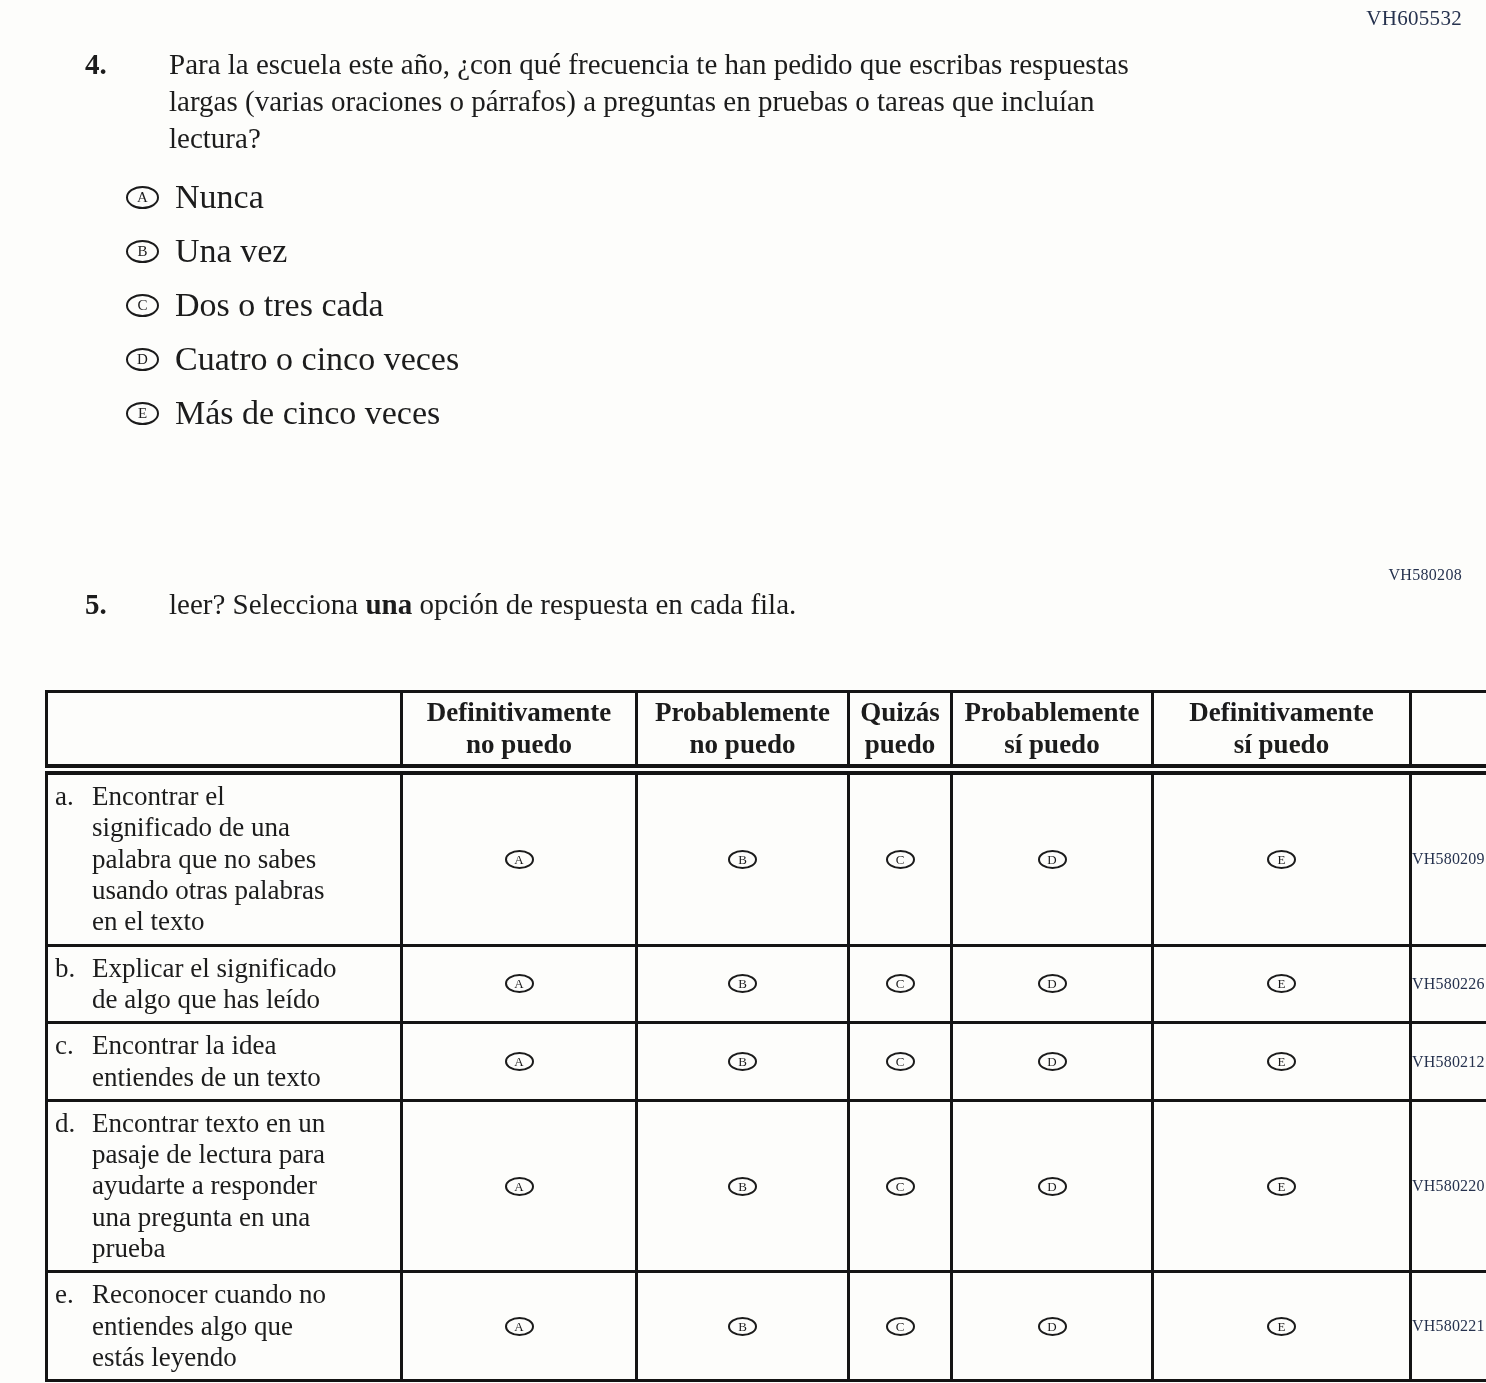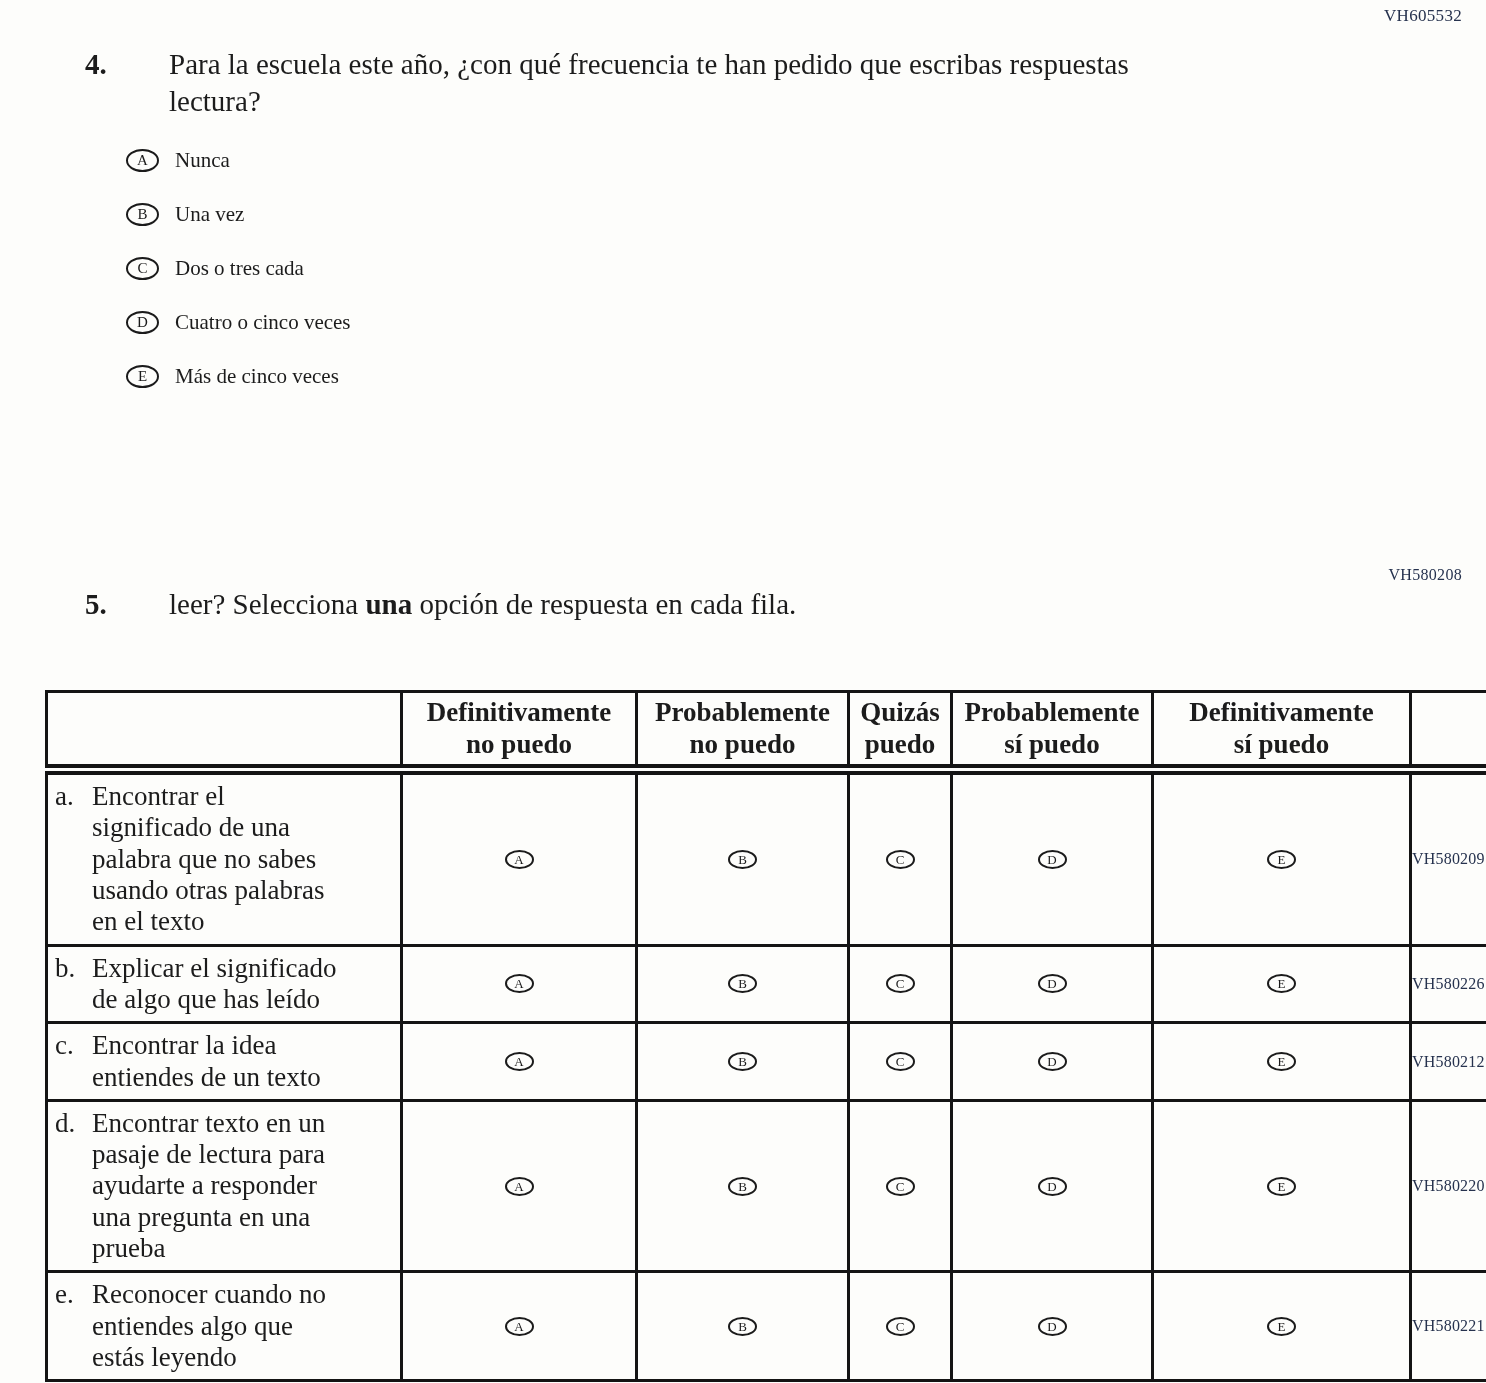--- a/index.html
+++ b/index.html
@@ -7,21 +7,21 @@
   body {
     width: 1486px; height: 1383px;
     position: relative;
     font-family: "Liberation Serif", "DejaVu Serif", serif;
     color: #1c1c1c;
     background: #fdfdfb;
     overflow: hidden;
   }
   .code {
     position: absolute;
-    font-size: 17px;
+    font-size: 21px;
     color: #26324e;
     letter-spacing: 0.3px;
   }
   .code-top { top: 6px; right: 24px; }
   .code-q5  { top: 566px; right: 24px; font-size: 16px; margin-left: 40px; }
 
   .question { position: absolute; left: 85px; }
   .q4 { top: 46px; }
   .q5 { top: 586px; }
   .qrow { display: flex; }
@@ -49,21 +49,21 @@
     border: 2.5px solid #1b1b1b;
     border-radius: 50%;
     line-height: 1;
     background: transparent;
     cursor: pointer;
     font-family: "Liberation Serif", "DejaVu Serif", serif;
     color: #1b1b1b;
   }
   .bubble.lg { width: 33px; height: 23px; font-size: 15px; margin-right: 16px; }
   .bubble.sm { width: 29px; height: 19px; font-size: 13px; }
-  .olabel { font-size: 21px; }
+  .olabel { font-size: 34px; }
 
   table.grid {
     position: absolute;
     top: 690px; left: 14px;
     width: 1460px;
     border-collapse: collapse;
     table-layout: fixed;
     margin-left: 31px;
   }
   .grid th, .grid td { border: 3.5px solid #141414; }
@@ -103,20 +103,21 @@
 </head>
 <body>
 
 <div class="code code-top">VH605532</div>
 
 <section class="question q4">
   <div class="qrow">
     <div class="qnum">4.</div>
     <div class="qtext">
       <div>Para la escuela este año, ¿con qué frecuencia te han pedido que escribas respuestas</div>
+      <div>largas (varias oraciones o párrafos) a preguntas en pruebas o tareas que incluían</div>
       <div>lectura?</div>
     </div>
   </div>
   <ul class="options">
     <li>
       <span class="bubble lg">A</span>
       <span class="olabel">Nunca</span>
     </li>
     <li>
       <span class="bubble lg">B</span>

